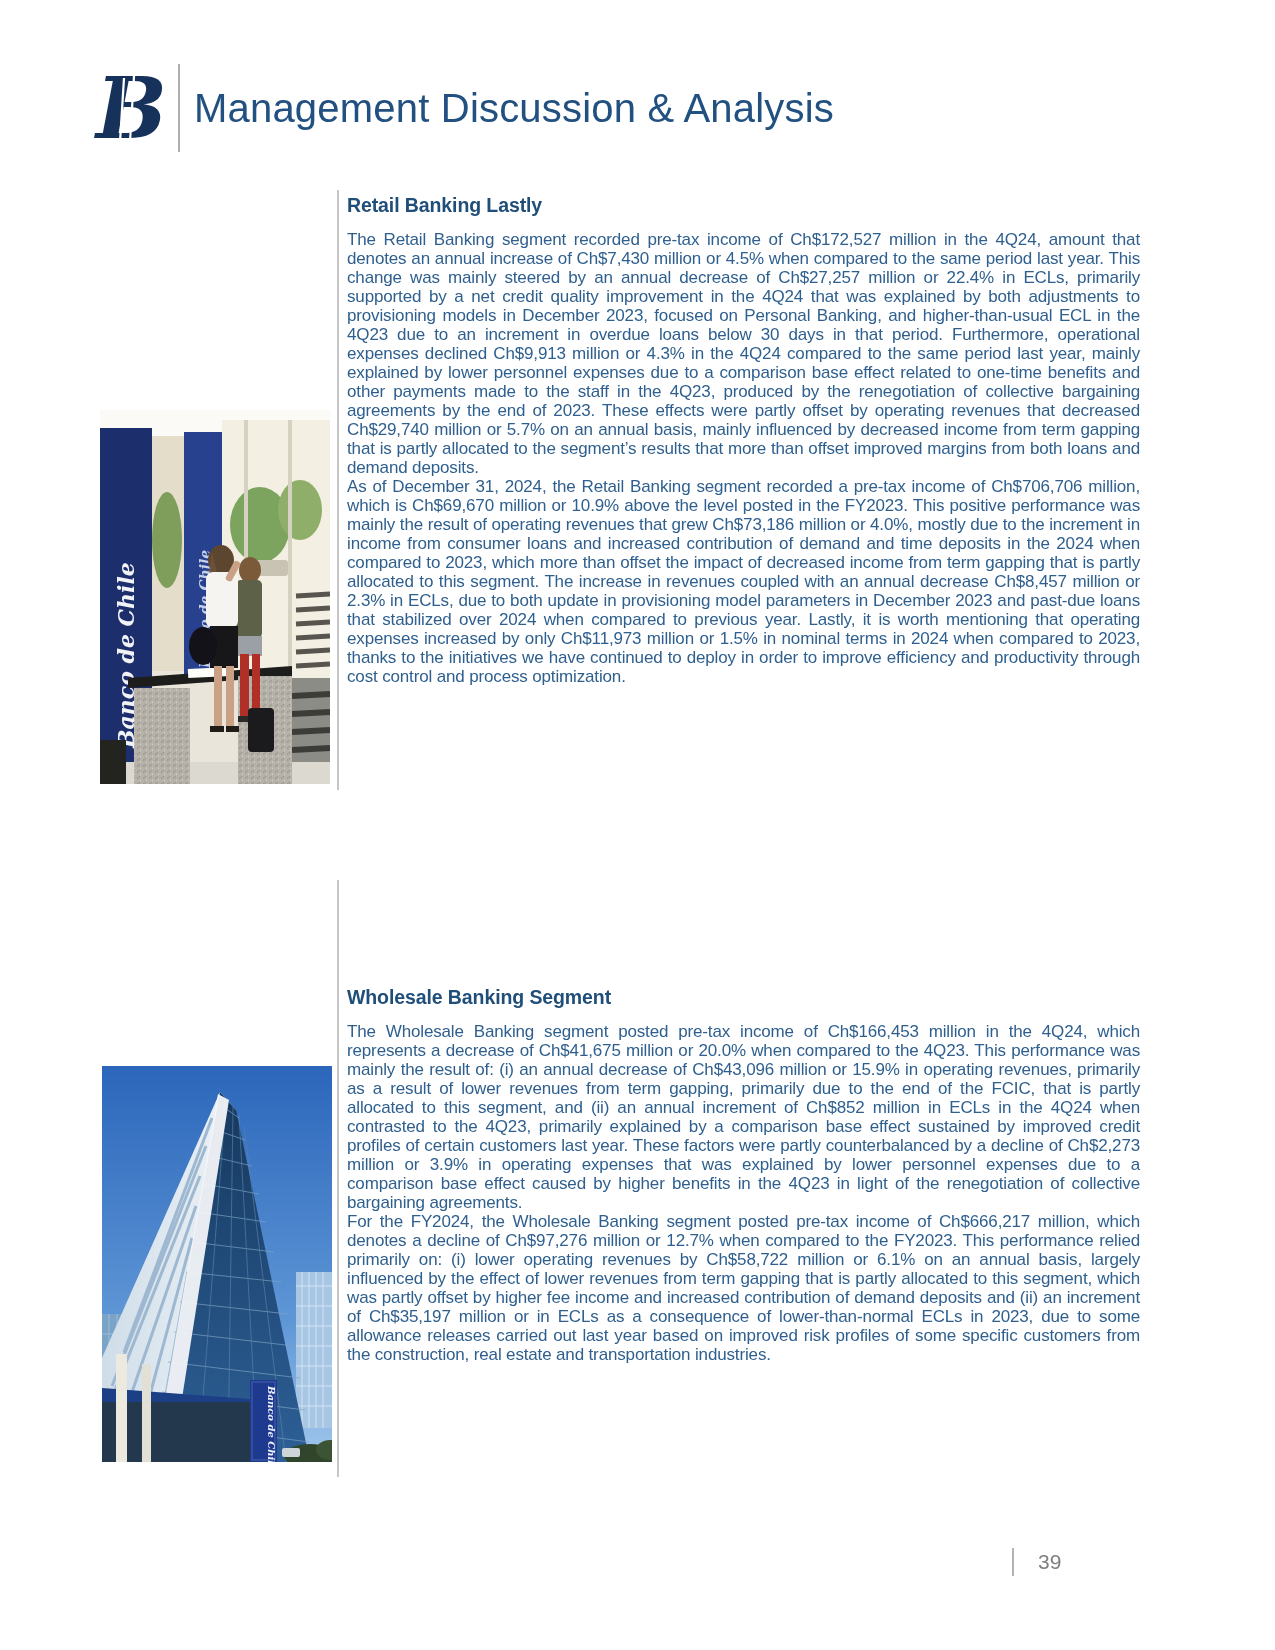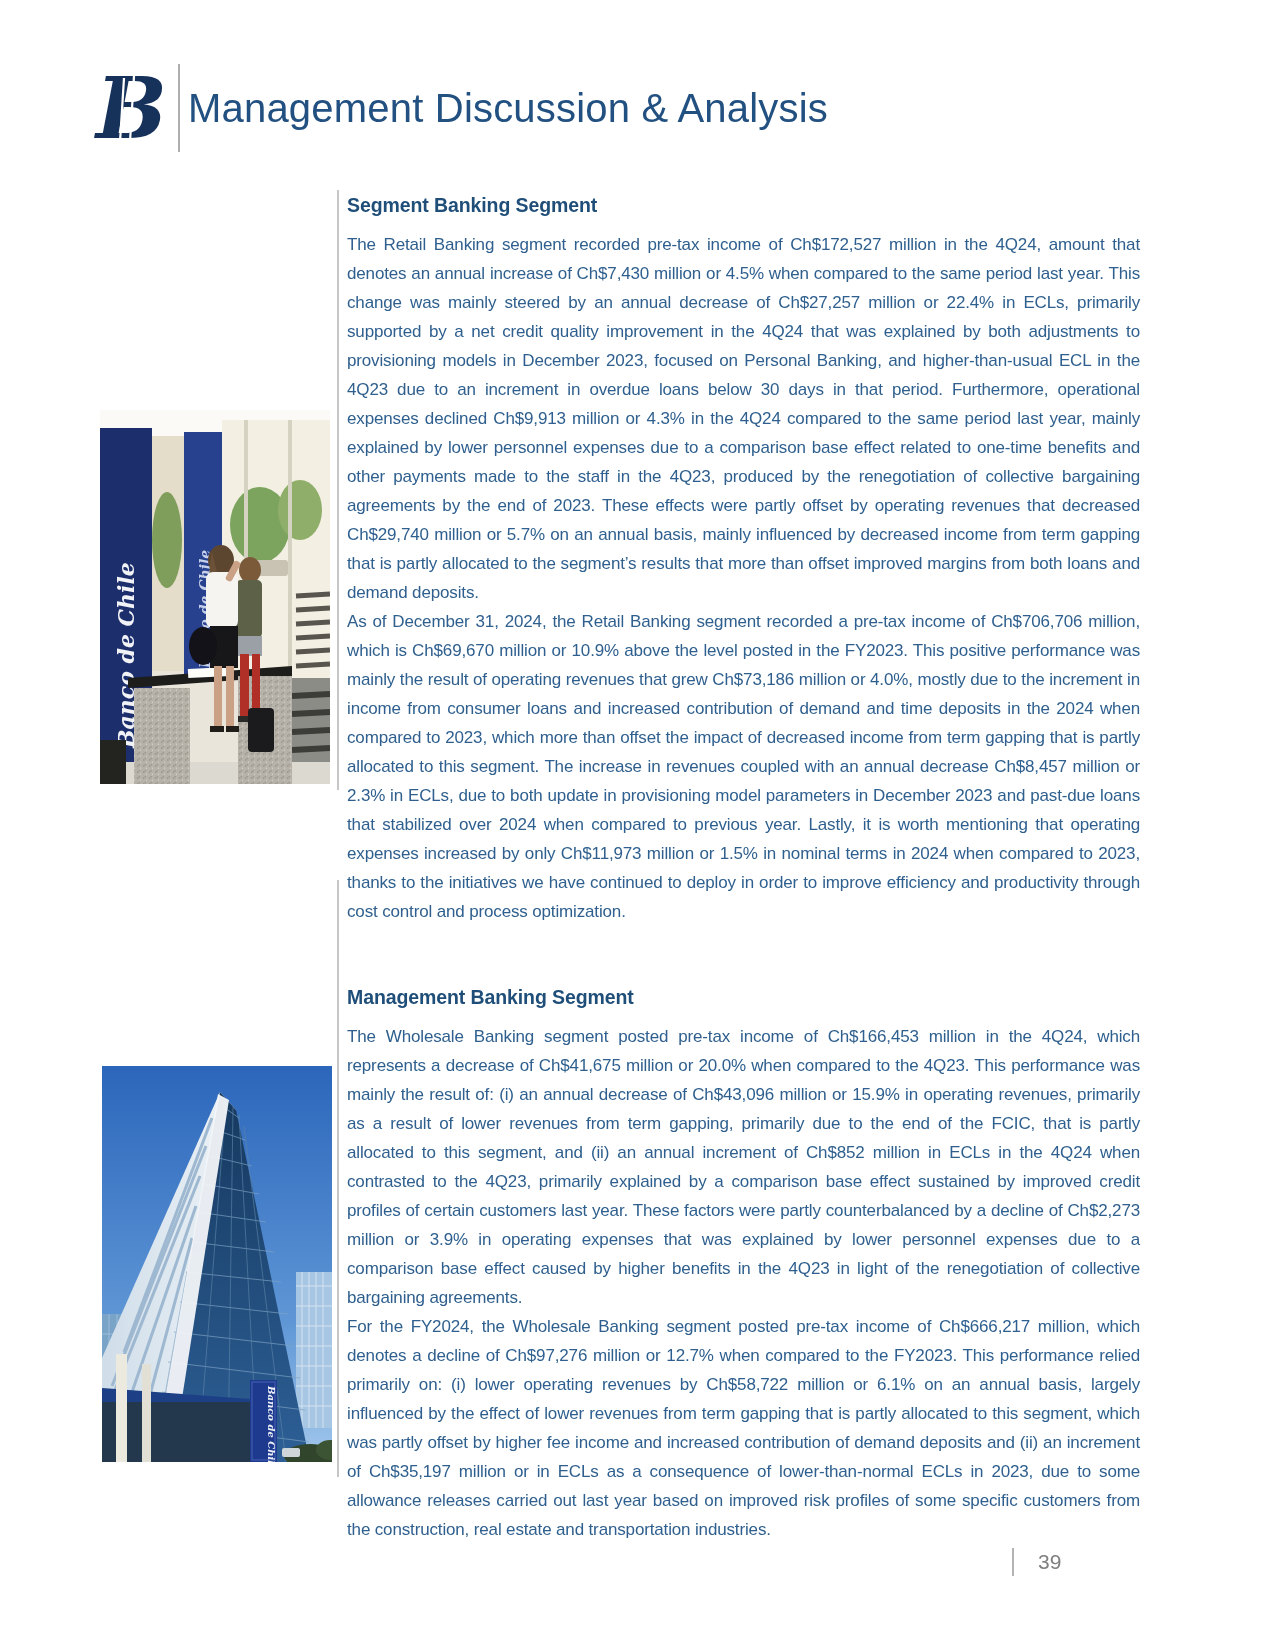--- a/index.html
+++ b/index.html
@@ -19,21 +19,21 @@
     width: 82px; height: 88px;
   }
   .header-divider {
     position: absolute;
     left: 178px; top: 64px;
     width: 2px; height: 88px;
     background: #aeaeae;
   }
   .page-title {
     position: absolute;
-    left: 188px; top: 86px;
+    left: 194px; top: 86px;
     width: 980px;
     font-size: 40px;
     font-weight: 400;
     letter-spacing: 0.2px;
     color: #215081;
     white-space: nowrap;
   }
   
   .rule {
     position: absolute;
@@ -53,21 +53,21 @@
   .section-2 { top: 986px; }
   .section h2 {
     font-size: 19.5px;
     font-weight: 700;
     color: #1F4E79;
     margin-bottom: 13px;
     letter-spacing: -0.1px;
   }
   .para {
     font-size: 17px;
-    line-height: 29px;
+    line-height: 19px;
     color: #2E5F8E;
     text-align: justify;
     letter-spacing: -0.15px;
   }
   .para + .para { }
   
   .photo {
     position: absolute;
     overflow: hidden;
   }
@@ -103,27 +103,27 @@
       <path d="M40 12 L36 78" stroke="#ffffff" stroke-width="2.2" fill="none"></path>
     </svg>
   </div>
   <div class="header-divider"></div>
   <div class="page-title">Management Discussion &amp; Analysis</div>
 
   <div class="rule rule-1"></div>
   <div class="rule rule-2"></div>
 
   <div class="section section-1">
-    <h2>Segment Banking Segment</h2>
+    <h2>Retail Banking Lastly</h2>
     <p class="para">The Retail Banking segment recorded pre-tax income of Ch$172,527 million in the 4Q24, amount that denotes an annual increase of Ch$7,430 million or 4.5% when compared to the same period last year. This change was mainly steered by an annual decrease of Ch$27,257 million or 22.4% in ECLs, primarily supported by a net credit quality improvement in the 4Q24 that was explained by both adjustments to provisioning models in December 2023, focused on Personal Banking, and higher-than-usual ECL in the 4Q23 due to an increment in overdue loans below 30 days in that period. Furthermore, operational expenses declined Ch$9,913 million or 4.3% in the 4Q24 compared to the same period last year, mainly explained by lower personnel expenses due to a comparison base effect related to one-time benefits and other payments made to the staff in the 4Q23, produced by the renegotiation of collective bargaining agreements by the end of 2023. These effects were partly offset by operating revenues that decreased Ch$29,740 million or 5.7% on an annual basis, mainly influenced by decreased income from term gapping that is partly allocated to the segment’s results that more than offset improved margins from both loans and demand deposits.</p>
     <p class="para">As of December 31, 2024, the Retail Banking segment recorded a pre-tax income of Ch$706,706 million, which is Ch$69,670 million or 10.9% above the level posted in the FY2023. This positive performance was mainly the result of operating revenues that grew Ch$73,186 million or 4.0%, mostly due to the increment in income from consumer loans and increased contribution of demand and time deposits in the 2024 when compared to 2023, which more than offset the impact of decreased income from term gapping that is partly allocated to this segment. The increase in revenues coupled with an annual decrease Ch$8,457 million or 2.3% in ECLs, due to both update in provisioning model parameters in December 2023 and past-due loans that stabilized over 2024 when compared to previous year. Lastly, it is worth mentioning that operating expenses increased by only Ch$11,973 million or 1.5% in nominal terms in 2024 when compared to 2023, thanks to the initiatives we have continued to deploy in order to improve efficiency and productivity through cost control and process optimization.</p>
   </div>
 
   <div class="section section-2">
-    <h2>Management Banking Segment</h2>
+    <h2>Wholesale Banking Segment</h2>
     <p class="para">The Wholesale Banking segment posted pre-tax income of Ch$166,453 million in the 4Q24, which represents a decrease of Ch$41,675 million or 20.0% when compared to the 4Q23. This performance was mainly the result of: (i) an annual decrease of Ch$43,096 million or 15.9% in operating revenues, primarily as a result of lower revenues from term gapping, primarily due to the end of the FCIC, that is partly allocated to this segment, and (ii) an annual increment of Ch$852 million in ECLs in the 4Q24 when contrasted to the 4Q23, primarily explained by a comparison base effect sustained by improved credit profiles of certain customers last year. These factors were partly counterbalanced by a decline of Ch$2,273 million or 3.9% in operating expenses that was explained by lower personnel expenses due to a comparison base effect caused by higher benefits in the 4Q23 in light of the renegotiation of collective bargaining agreements.</p>
     <p class="para">For the FY2024, the Wholesale Banking segment posted pre-tax income of Ch$666,217 million, which denotes a decline of Ch$97,276 million or 12.7% when compared to the FY2023. This performance relied primarily on: (i) lower operating revenues by Ch$58,722 million or 6.1% on an annual basis, largely influenced by the effect of lower revenues from term gapping that is partly allocated to this segment, which was partly offset by higher fee income and increased contribution of demand deposits and (ii) an increment of Ch$35,197 million or in ECLs as a consequence of lower-than-normal ECLs in 2023, due to some allowance releases carried out last year based on improved risk profiles of some specific customers from the construction, real estate and transportation industries.</p>
   </div>
 
   <div class="photo photo-1">
     <svg viewBox="0 0 230 374" preserveAspectRatio="none">
       <defs>
         <pattern id="granite" width="6" height="6" patternUnits="userSpaceOnUse">
           <rect width="6" height="6" fill="#b6b2a9"></rect>
           <circle cx="1.8" cy="2" r="0.8" fill="#8e8a80"></circle>

